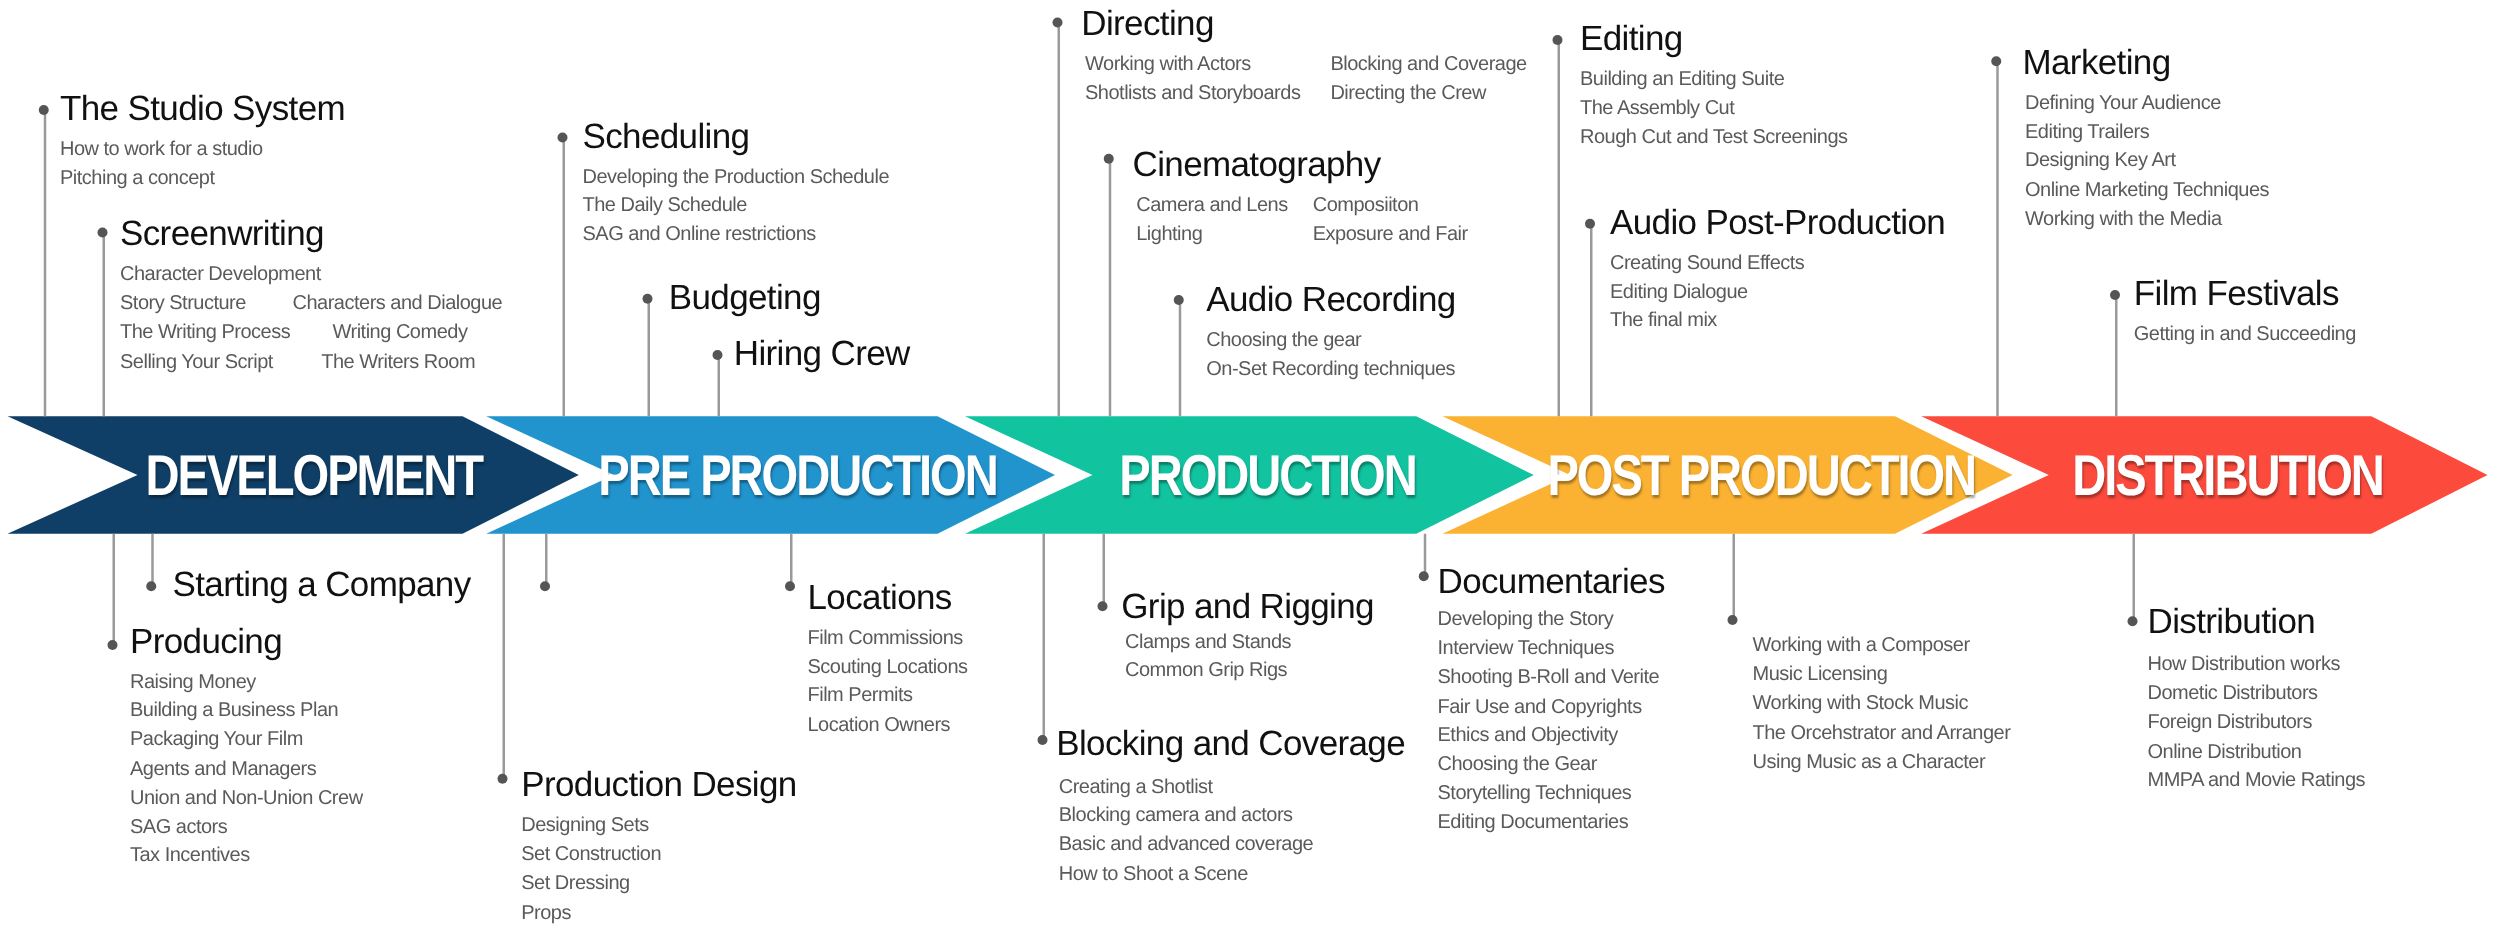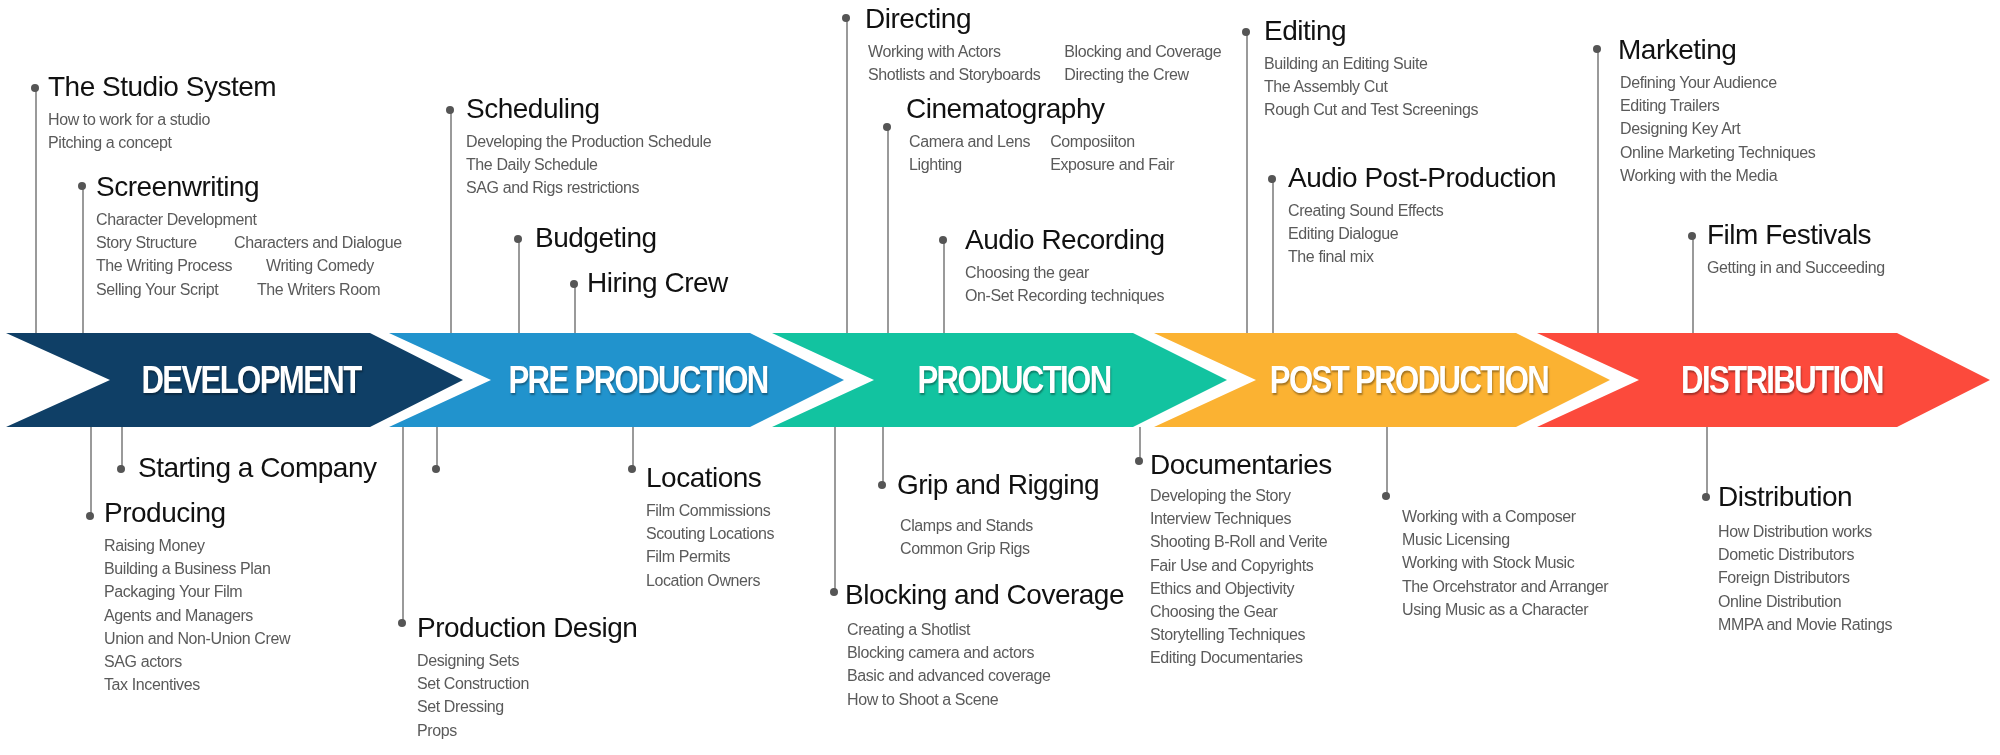--- a/index.html
+++ b/index.html
@@ -1,19 +1,19 @@
 <!DOCTYPE html>
 <html><head>
 <meta charset="utf-8">
 <style>
   html, body { margin:0; padding:0; background:#ffffff; }
   body { width:2000px; height:755px; position:relative; overflow:hidden; font-family:"Liberation Sans", sans-serif; }
   #stage { position:absolute; left:0; top:0; width:2000px; height:755px; }
   svg#arrows { position:absolute; left:0; top:0; width:2000px; height:755px; }
-  .stage-label { position:absolute; top:380px; transform:translate(-50%,-50%); color:#fff; font-weight:bold; font-size:38px; letter-spacing:-2px; white-space:nowrap; text-shadow:1px 2px 2px rgba(0,0,0,0.35); transform-origin:center; }
+  .stage-label { position:absolute; top:380px; transform:translate(-50%,-50%); color:#fff; font-weight:bold; font-size:46px; letter-spacing:-2px; white-space:nowrap; text-shadow:1px 2px 2px rgba(0,0,0,0.35); transform-origin:center; }
   .stage-label span { display:inline-block; transform:scaleX(0.82); }
   .topic { position:absolute; }
   .topic .title { font-size:28px; color:#111; white-space:nowrap; line-height:30px; letter-spacing:-0.5px; }
   .topic .items { margin-top:6px; display:grid; grid-auto-flow:row; column-gap:22px; }
   .topic .items.two { grid-template-columns:auto auto; }
   .topic .item { font-size:16px; color:#5a5a5a; white-space:nowrap; line-height:23.2px; letter-spacing:-0.4px; }
   .dot { position:absolute; width:8px; height:8px; border-radius:50%; background:#555; }
   .vline { position:absolute; width:1.5px; background:#9a9a9a; }
 </style>
 </head>
@@ -77,21 +77,21 @@
     </div>
   </div>
 
   <div class="vline" style="left:450px; top:110px; height:223px"></div>
   <div class="dot" style="left:446px; top:106px"></div>
   <div class="topic" style="left:466px; top:94px">
     <div class="title">Scheduling</div>
     <div class="items">
       <div class="item">Developing the Production Schedule</div>
       <div class="item">The Daily Schedule</div>
-      <div class="item">SAG and Rigs restrictions</div>
+      <div class="item">SAG and Online restrictions</div>
     </div>
   </div>
 
   <div class="vline" style="left:518px; top:239px; height:94px"></div>
   <div class="dot" style="left:514px; top:235px"></div>
   <div class="topic" style="left:535px; top:223px">
     <div class="title">Budgeting</div>
   </div>
 
   <div class="vline" style="left:574px; top:284px; height:49px"></div>
@@ -134,21 +134,21 @@
     <div class="items two" style="padding-left:3px; column-gap:24px">
       <div class="item">Working with Actors</div>
       <div class="item">Blocking and Coverage</div>
       <div class="item">Shotlists and Storyboards</div>
       <div class="item">Directing the Crew</div>
     </div>
   </div>
 
   <div class="vline" style="left:887px; top:127px; height:206px"></div>
   <div class="dot" style="left:883px; top:123px"></div>
-  <div class="topic" style="left:906px; top:94px">
+  <div class="topic" style="left:906px; top:117px">
     <div class="title">Cinematography</div>
     <div class="items two" style="padding-left:3px; column-gap:20px">
       <div class="item">Camera and Lens</div>
       <div class="item">Composiiton</div>
       <div class="item">Lighting</div>
       <div class="item">Exposure and Fair</div>
     </div>
   </div>
 
   <div class="vline" style="left:943px; top:240px; height:93px"></div>
@@ -158,21 +158,21 @@
     <div class="items">
       <div class="item">Choosing the gear</div>
       <div class="item">On-Set Recording techniques</div>
     </div>
   </div>
 
   <div class="vline" style="left:882px; top:427px; height:58px"></div>
   <div class="dot" style="left:878px; top:481px"></div>
   <div class="topic" style="left:897px; top:470px">
     <div class="title">Grip and Rigging</div>
-    <div class="items" style="margin-top:14px; padding-left:3px">
+    <div class="items" style="margin-top:2px; padding-left:3px">
       <div class="item">Clamps and Stands</div>
       <div class="item">Common Grip Rigs</div>
     </div>
   </div>
 
   <div class="vline" style="left:834px; top:427px; height:165px"></div>
   <div class="dot" style="left:830px; top:588px"></div>
   <div class="topic" style="left:845px; top:580px">
     <div class="title">Blocking and Coverage</div>
     <div class="items" style="padding-left:2px; margin-top:8px">

